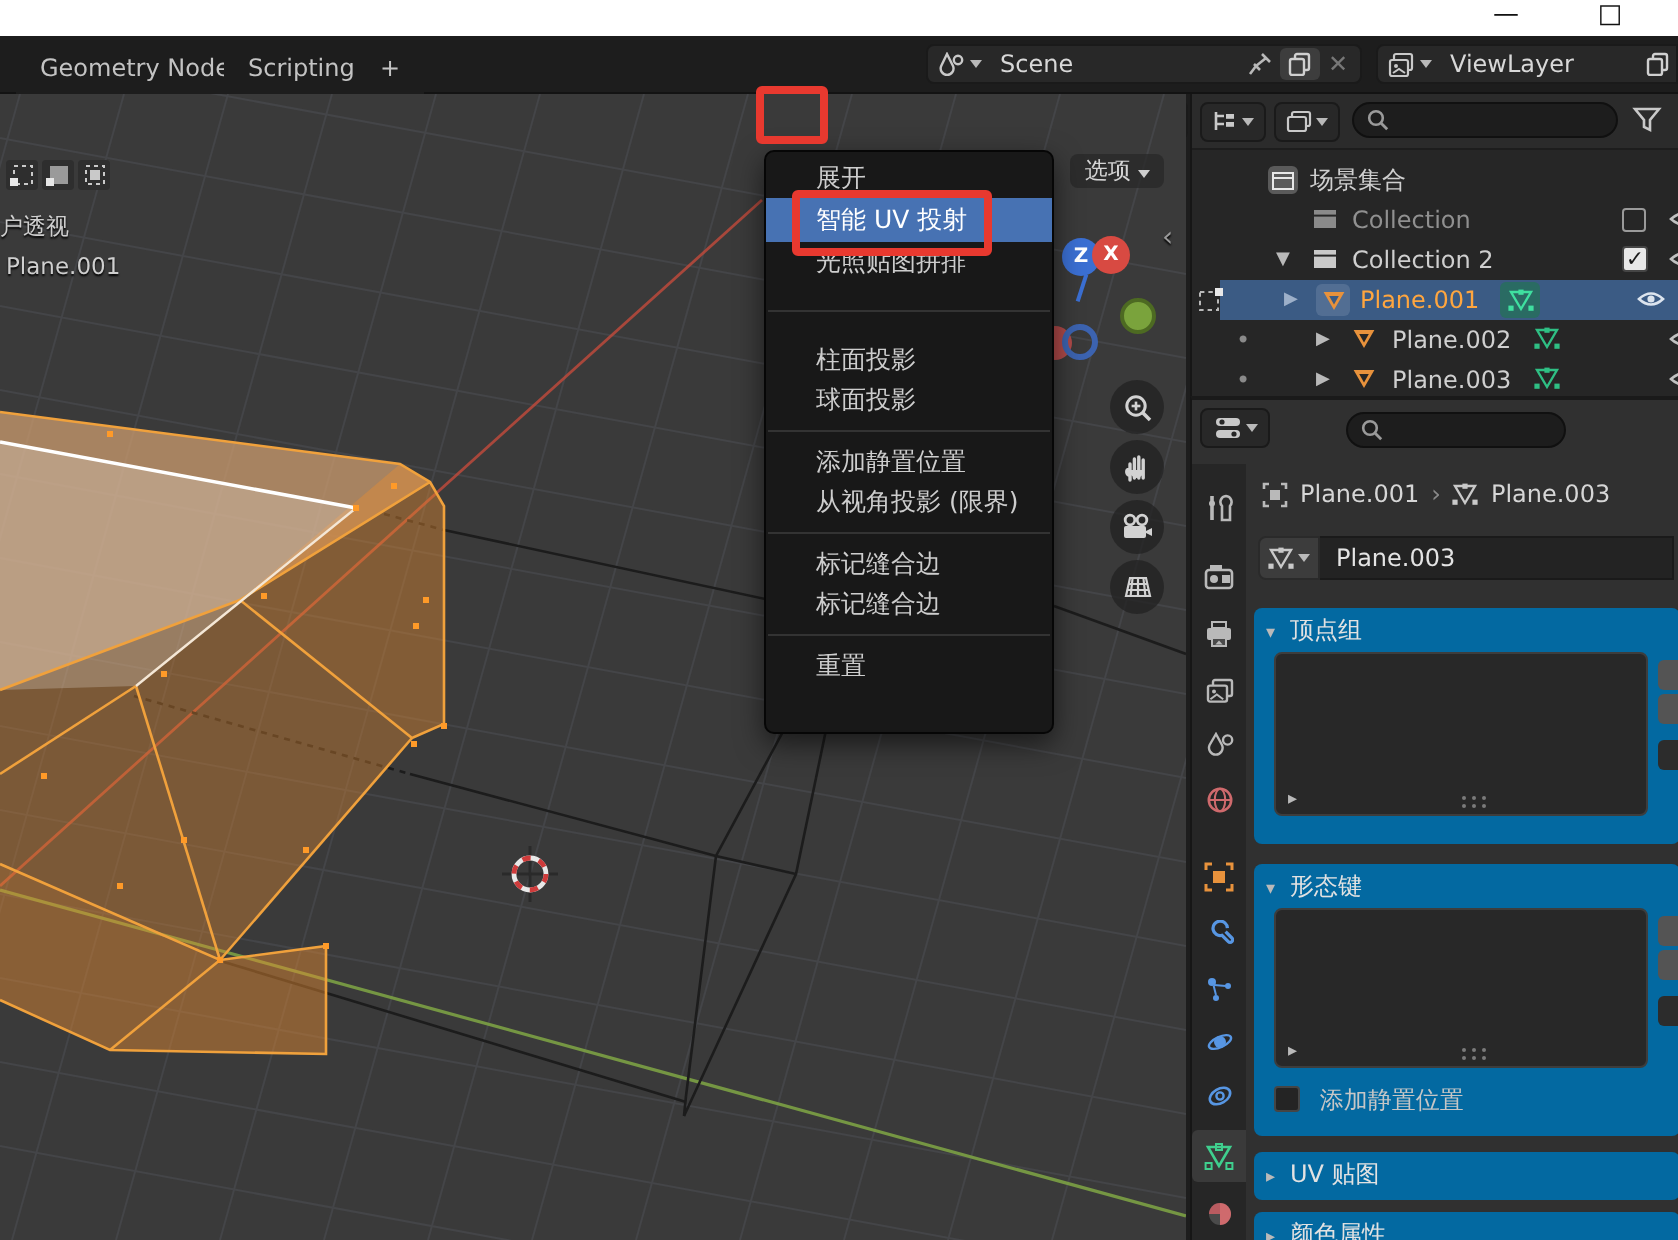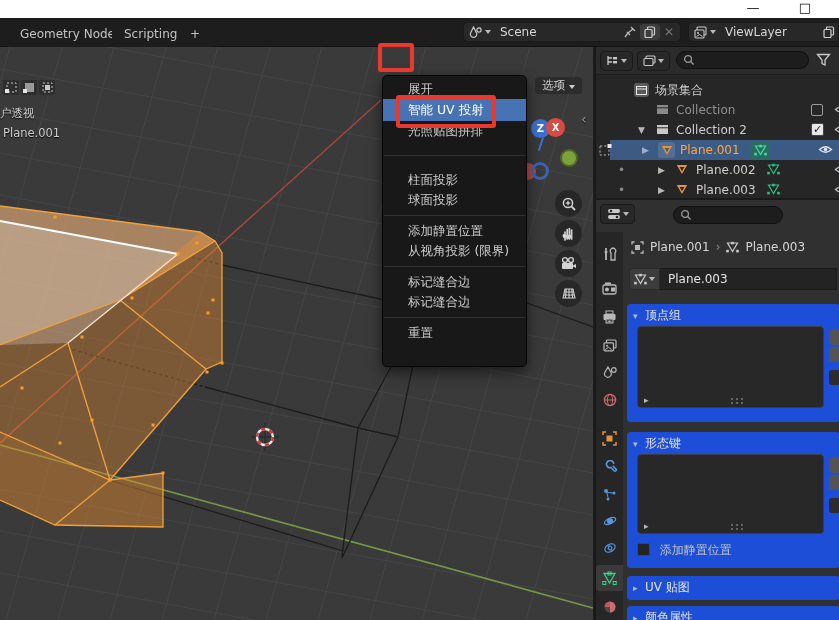--- a/index.html
+++ b/index.html
@@ -51,21 +51,21 @@
   .eye { position:absolute; right:7px; top:3px; }
   .search { background:#1d1d1d; border:1px solid #101010; border-radius:10px; height:18px; display:flex; align-items:center; padding-left:6px; }
 
   
   .props { position:absolute; left:595px; top:198px; width:244px; height:422px; background:#303030; border-left:1px solid #161616; border-top:2px solid #1a1a1a; }
   .props-header { position:absolute; left:0; top:4px; width:244px; height:26px; }
   .props-tabs { position:absolute; left:0; top:32px; width:27px; height:390px; background:#262626; }
   .ptab { position:absolute; left:0; width:27px; height:26px; display:flex; align-items:center; justify-content:center; }
   .ptab.active { background:#3a3a3a; border-radius:3px 0 0 3px; }
   .props-body { position:absolute; left:27px; top:32px; width:217px; height:390px; }
-  .panel { background:#1d4ed8; border-radius:4px; margin:4px 4px 6px 4px; }
+  .panel { background:#0369a1; border-radius:4px; margin:4px 4px 6px 4px; }
   .panel-h { height:22px; line-height:22px; color:#e2e2e2; font-size:12px; padding-left:6px; }
   .tri { display:inline-block; font-size:9px; color:#b9b9b9; width:12px; }
   .listbox { position:relative; background:#282828; border:1px solid #3d3d3d; border-radius:4px; margin:0 16px 8px 10px; }
   .grip { position:absolute; bottom:4px; left:50%; width:16px; height:5px; }
   .grip i { position:absolute; width:2px; height:2px; background:#7a7a7a; border-radius:50%; }
   .side-btn { position:absolute; width:11px; height:15px; background:#545454; border-radius:3px 0 0 3px; right:0; }
   .side-btn.dark { background:#2c2c2c; }
   .cb { display:inline-block; width:13px; height:13px; background:#242424; border:1px solid #454545; border-radius:2px; vertical-align:-2px; }
   .cb.checked { background:#e8e8e8; color:#1a1a1a; font-size:11px; line-height:12px; text-align:center; }
   svg { display:block; }

